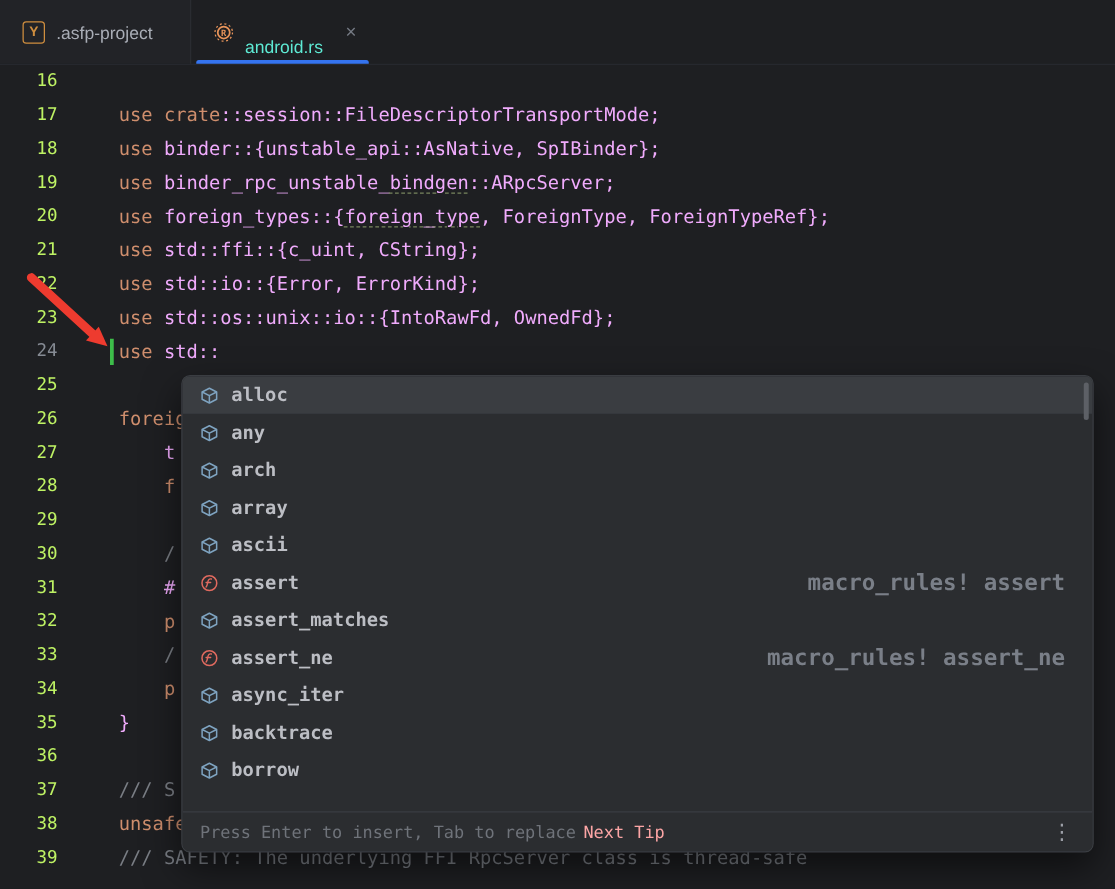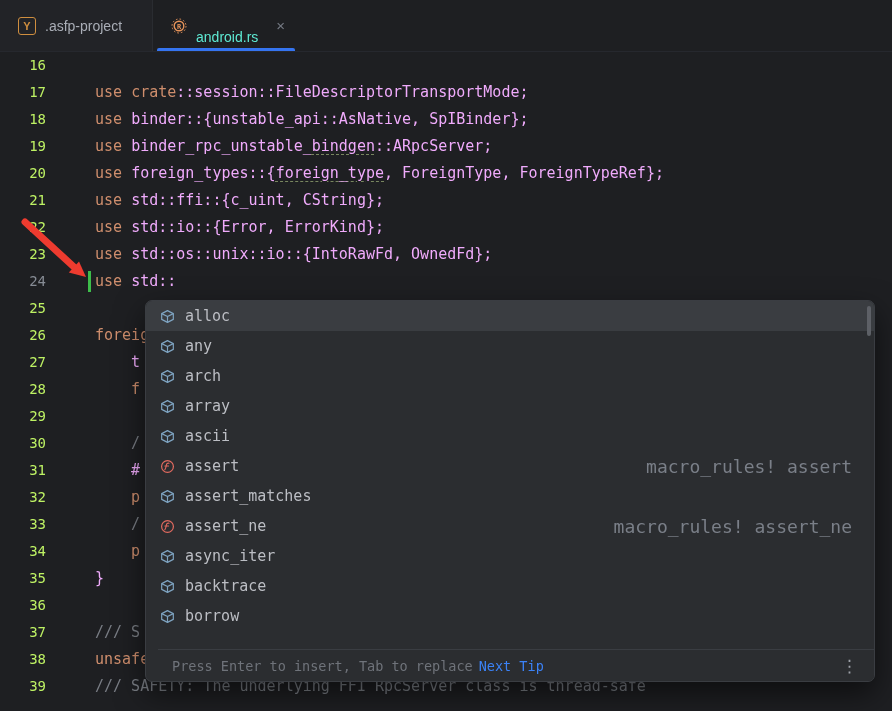--- a/index.html
+++ b/index.html
@@ -41,31 +41,31 @@
   .arrow-layer { position:absolute; left:0; top:0; width:892px; height:659px;
                  pointer-events:none; z-index:5; }
 
   
   .popup { position:absolute; left:145px; top:248px; width:730px; height:382px;
            background:#2b2d30; border:1px solid #3a3d42; border-radius:7px;
            box-shadow:0 12px 30px rgba(0,0,0,.55); z-index:10; overflow:hidden; }
   .pop-list { height:349px; overflow:hidden; }
   .pop-item { height:30px; display:flex; align-items:center; gap:10px; padding:0 22px 0 13px;
               font-family:"DejaVu Sans Mono","Liberation Mono",monospace; font-size:15px;
-              color:#bcbec4; cursor:default; }
+              color:#bcbec4; cursor:default;font-weight:bold; }
   .pop-item.selected { background:#3a3d41; }
   .pop-icon { width:16px; height:16px; flex:none; display:grid; place-items:center; }
   .pop-hint { margin-left:auto; color:#7a7f88; font-size:18px; }
   .pop-scroll { position:absolute; right:3px; top:5px; width:4px; height:30px;
                 background:#5d6066; border-radius:2px; z-index:12; }
-  .pop-footer { position:absolute; left:12px; right:0; bottom:0; height:32px;
+  .pop-footer { position:absolute; left:0; right:0; bottom:0; height:32px;
                 border-top:1px solid #3a3d42; background:#2b2d30; display:flex;
                 align-items:center; gap:6px; padding:0 12px 0 14px; font-size:13.5px;
                 color:#6f737a; }
-  .next-tip { color:#3b82f6; cursor:pointer; }
+  .next-tip { color:#fca5a5; cursor:pointer; }
   .kebab { margin-left:auto; color:#9da0a8; font-size:17px; padding:0 4px; cursor:pointer; }
 </style>
 </head>
 <body>
 
 <div class="app">
 
   <div class="tabbar">
     <div class="tab tab-project">
       <span class="yaml-badge">Y</span>

